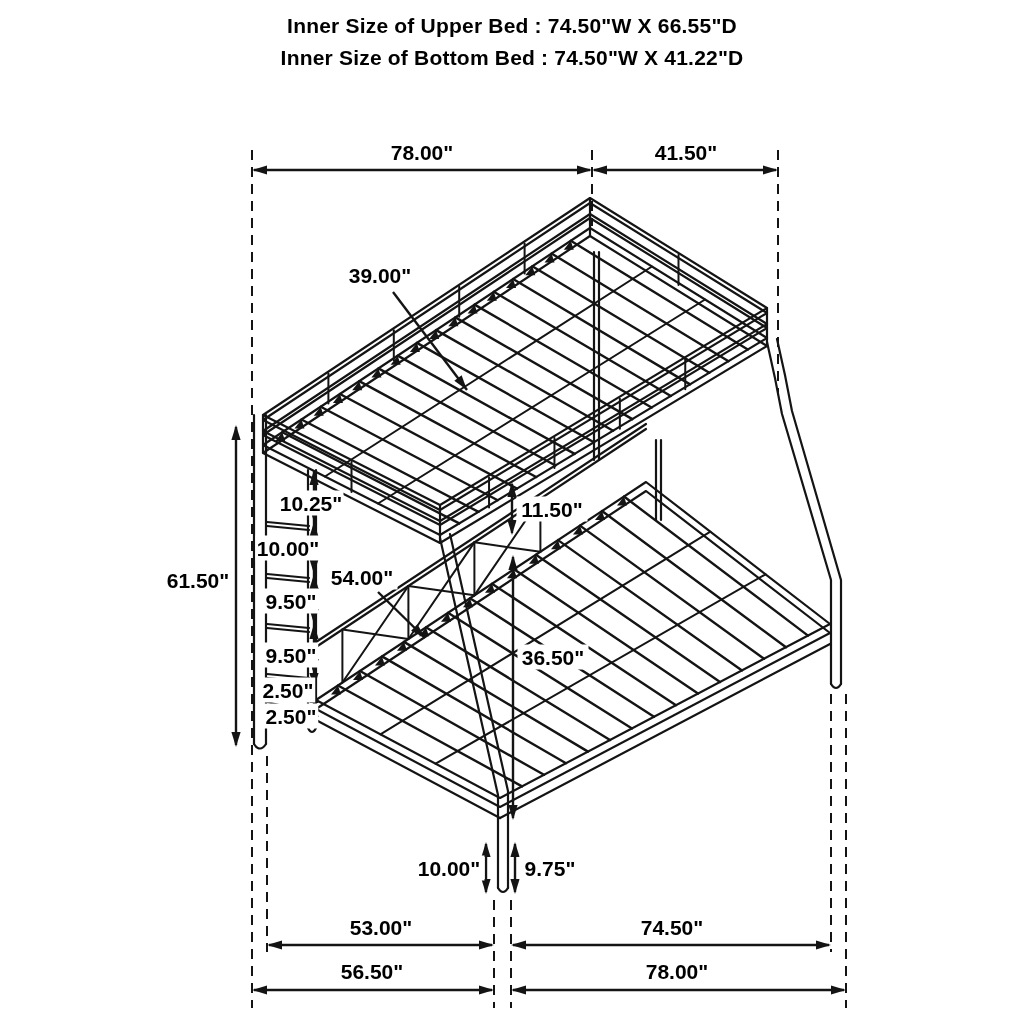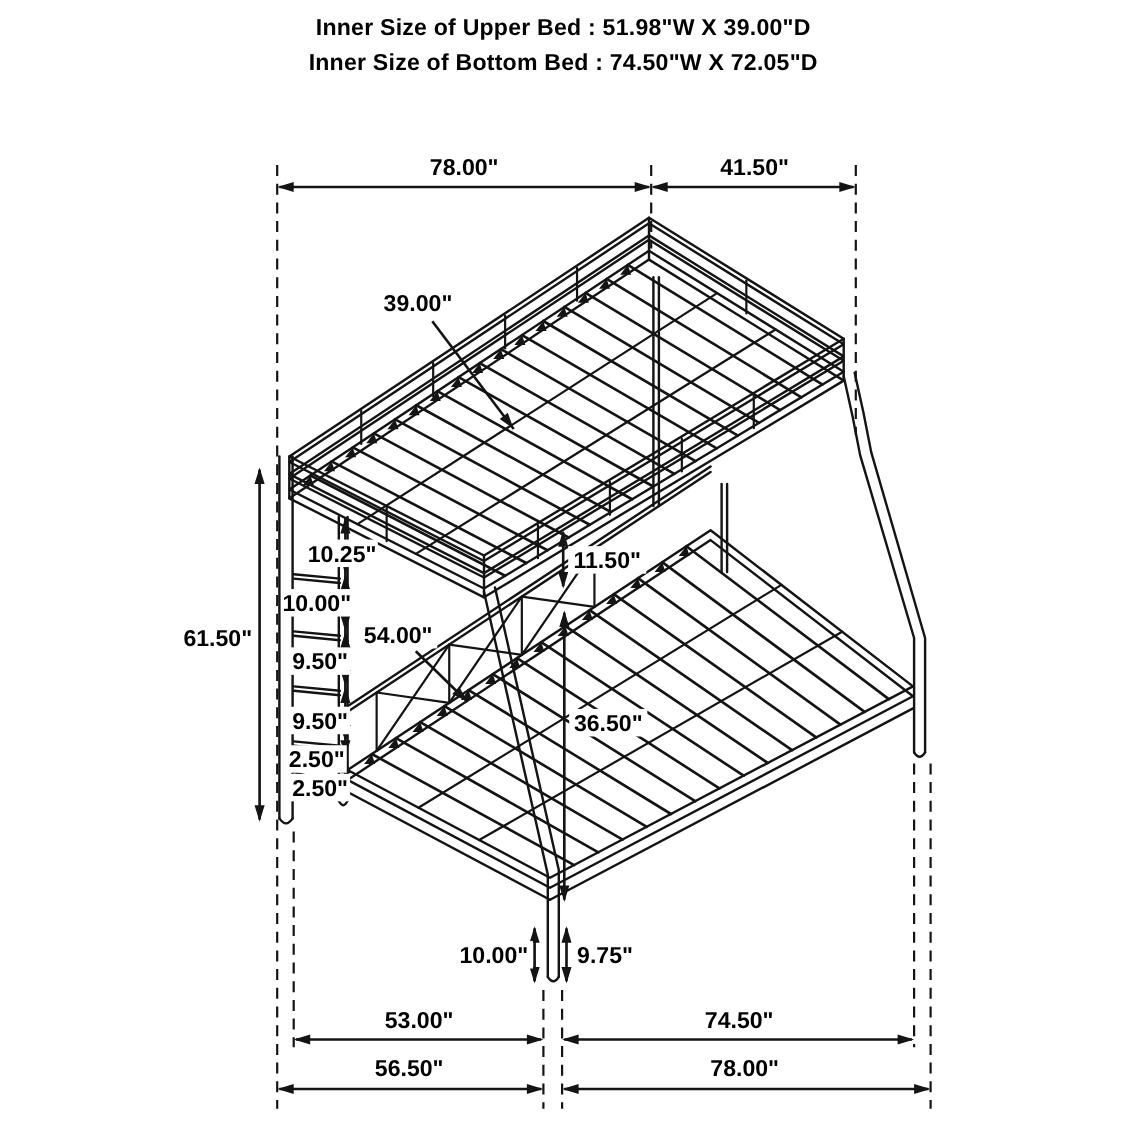--- a/index.html
+++ b/index.html
@@ -12,22 +12,22 @@
   .dim-line{stroke:#141414;stroke-width:2.4;fill:none;}
   .dash{stroke:#141414;stroke-width:2;fill:none;stroke-dasharray:10 7;}
   .head{fill:#141414;stroke:none;}
   .dim-box{fill:#ffffff;}
   .dim-text{font-family:"Liberation Sans",sans-serif;font-weight:bold;font-size:21px;fill:#000;}
 </style>
 </head>
 <body>
 
 <div class="title-block">
-  <div>Inner Size of Upper Bed : 51.98"W X 39.00"D</div>
-  <div>Inner Size of Bottom Bed : 74.50"W X 72.05"D</div>
+  <div>Inner Size of Upper Bed : 74.50"W X 66.55"D</div>
+  <div>Inner Size of Bottom Bed : 74.50"W X 41.22"D</div>
 </div>
 
 <svg id="diagram-svg" width="1024" height="1024" viewBox="0 0 1024 1024">
     <g>
       <line x1="252" y1="150" x2="252" y2="1008" class="dash"></line>
       <line x1="592" y1="150" x2="592" y2="226" class="dash"></line>
       <line x1="778" y1="150" x2="778" y2="395" class="dash"></line>
       <line x1="267" y1="756" x2="267" y2="952" class="dash"></line>
       <line x1="494" y1="900" x2="494" y2="1008" class="dash"></line>
       <line x1="511" y1="900" x2="511" y2="1008" class="dash"></line>

